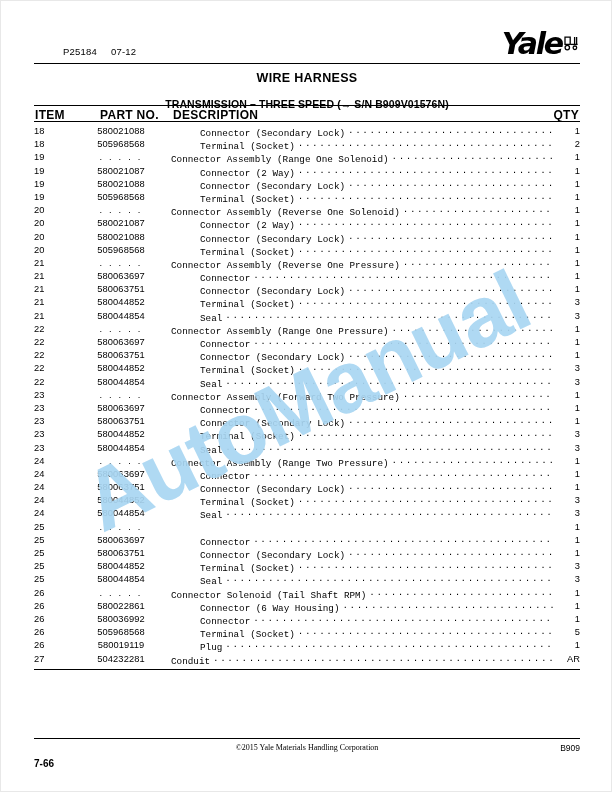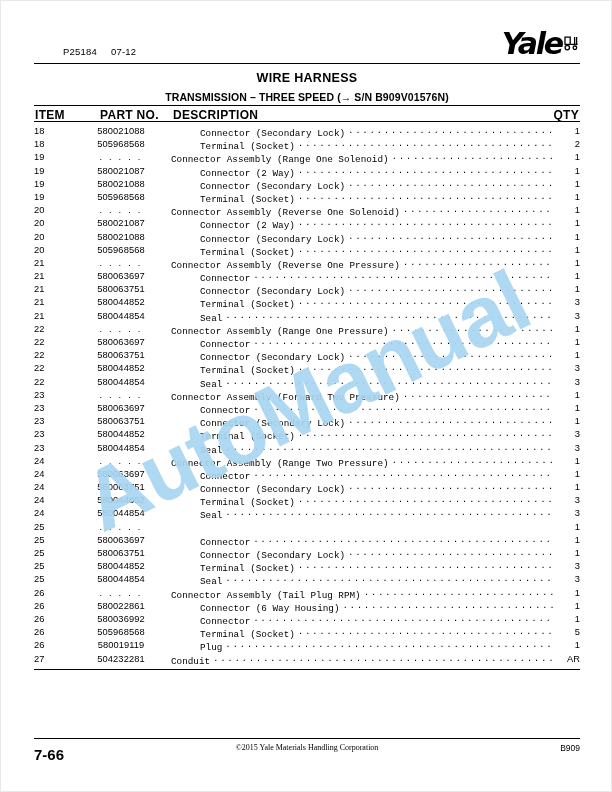--- a/index.html
+++ b/index.html
@@ -108,21 +108,21 @@
     letter-spacing: .3px;
     color: #000;
     line-height: 15px;
   }
   #title-sub {
     font-size: 10.5px;
     font-weight: bold;
     letter-spacing: .1px;
     color: #000;
     line-height: 14px;
-    margin-top: 4px;
+    margin-top: 11px;
   }
 
   
   #table-wrap {
     position: absolute;
     left: 33px;
     top: 104px;
     width: 546px;
     z-index: 2;
   }
@@ -236,22 +236,22 @@
     position: absolute;
     left: 33px;
     top: 741px;
     width: 546px;
     height: 14px;
     z-index: 2;
   }
   #footer .f-left {
     position: absolute;
     left: 0;
-    top: 4px;
-    font-size: 15px;
+    top: 16px;
+    font-size: 10px;
     font-weight: bold;
     color: #000;
   }
   #footer .f-center {
     position: absolute;
     left: 0;
     right: 0;
     top: 1px;
     text-align: center;
     font-size: 8px;
@@ -616,21 +616,21 @@
           <span class="c-desc lvl1">
             <span class="desc-text">Seal</span>
             <span class="leader"></span>
           </span>
           <span class="c-qty">3</span>
         </div>
         <div class="row">
           <span class="c-item">26</span>
           <span class="c-part dots">. . . . .</span>
           <span class="c-desc lvl0">
-            <span class="desc-text">Connector Assembly (Tail Plug RPM)</span>
+            <span class="desc-text">Connector Solenoid (Tail Shaft RPM)</span>
             <span class="leader"></span>
           </span>
           <span class="c-qty">1</span>
         </div>
         <div class="row">
           <span class="c-item">26</span>
           <span class="c-part">580022861</span>
           <span class="c-desc lvl1">
             <span class="desc-text">Connector (6 Way Housing)</span>
             <span class="leader"></span>

